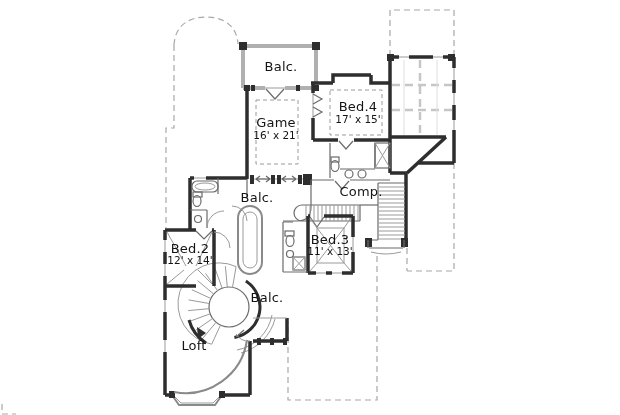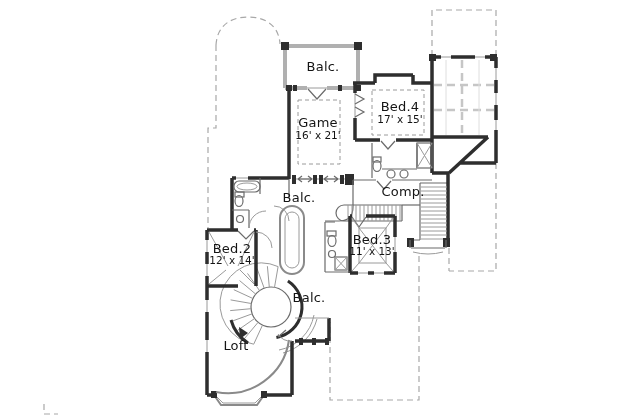--- a/index.html
+++ b/index.html
@@ -1,21 +1,21 @@
 <!DOCTYPE html>
 <html style="--background: #ffffff; --wall-dark: #2e2e2e; --wall-light: #b0b0b0; --line-thin: #6b6b6b; --line-mid: #8a8a8a; --line-faint: #9a9a9a; --dash-roof: #a8a8a8; --dash-grid: #c6c6c6; --dash-grid-thin: #dedede; --text: #141414;"><head>
 <meta charset="utf-8">
 <style>
   :root{
     --background:#ffffff; --wall-dark:#2e2e2e; --wall-light:#b0b0b0;
     --line-thin:#6b6b6b; --line-mid:#8a8a8a; --line-faint:#9a9a9a;
     --dash-roof:#a8a8a8; --dash-grid:#c6c6c6; --dash-grid-thin:#dedede; --text:#141414;
   }
   html,body{margin:0;padding:0;background:var(--background);}
-  .plan-wrap{position:relative;width:520px;height:415px;background:var(--background);overflow:hidden;margin-left:42px;}
+  .plan-wrap{position:relative;width:520px;height:415px;background:var(--background);overflow:hidden;}
   svg{position:absolute;left:0;top:0;}
   .dr{stroke:var(--dash-roof);stroke-width:1.2;stroke-dasharray:6 4;fill:none;}
   .gd{stroke:var(--dash-grid);stroke-width:2.5;stroke-dasharray:8 5;fill:none;}
   .gf{stroke:var(--dash-grid-thin);stroke-width:1;fill:none;}
   .w4{stroke:var(--wall-dark);stroke-width:3.5;fill:none;}
   .w3{stroke:var(--wall-dark);stroke-width:3;fill:none;}
   .wl{stroke:var(--wall-light);stroke-width:4;fill:none;}
   .t{stroke:var(--line-thin);stroke-width:1.2;fill:none;}
   .t2{stroke:var(--line-mid);stroke-width:2;fill:none;}
   .f{stroke:var(--line-faint);stroke-width:1;fill:none;}

